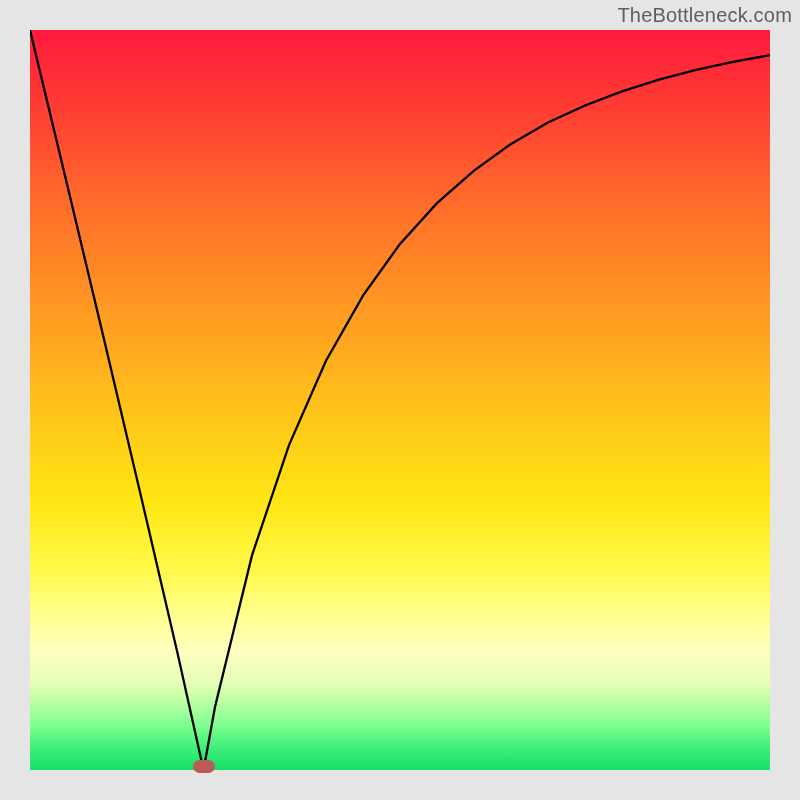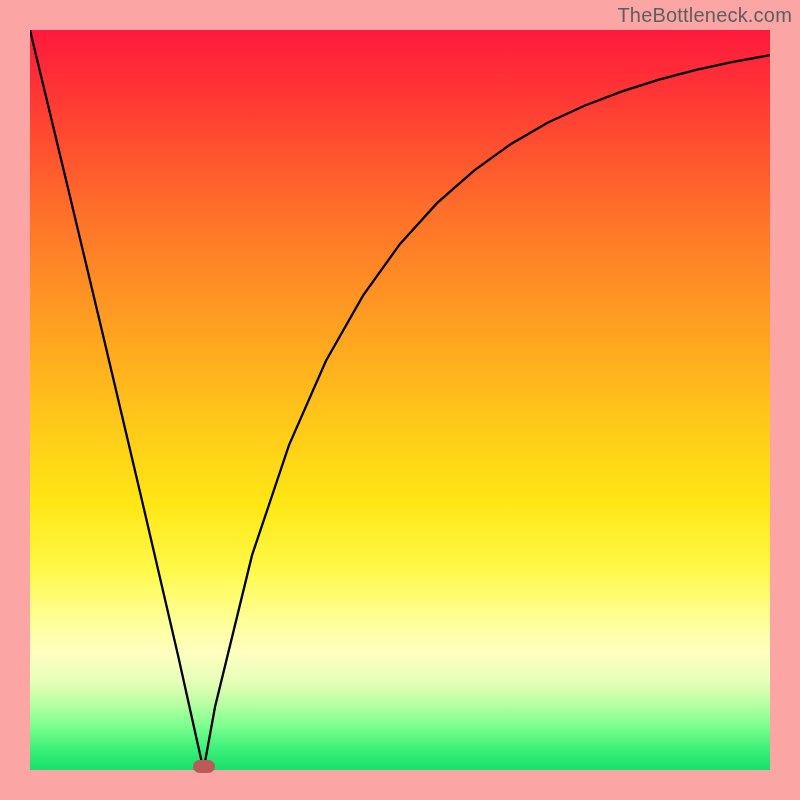--- a/index.html
+++ b/index.html
@@ -10,21 +10,21 @@
     background: #000;
     overflow: hidden;
     font-family: Arial, Helvetica, sans-serif;
   }
   .frame {
     position: absolute;
     left: 0;
     top: 0;
     width: 800px;
     height: 800px;
-    background: #fca5a5;
+    background: #e5e5e5;
   }
   .plot {
     position: absolute;
     left: 30px;
     top: 30px;
     width: 740px;
     height: 740px;
     background: linear-gradient(to bottom,
       #ff1a3d 0%,
       #ff3b33 10%,

